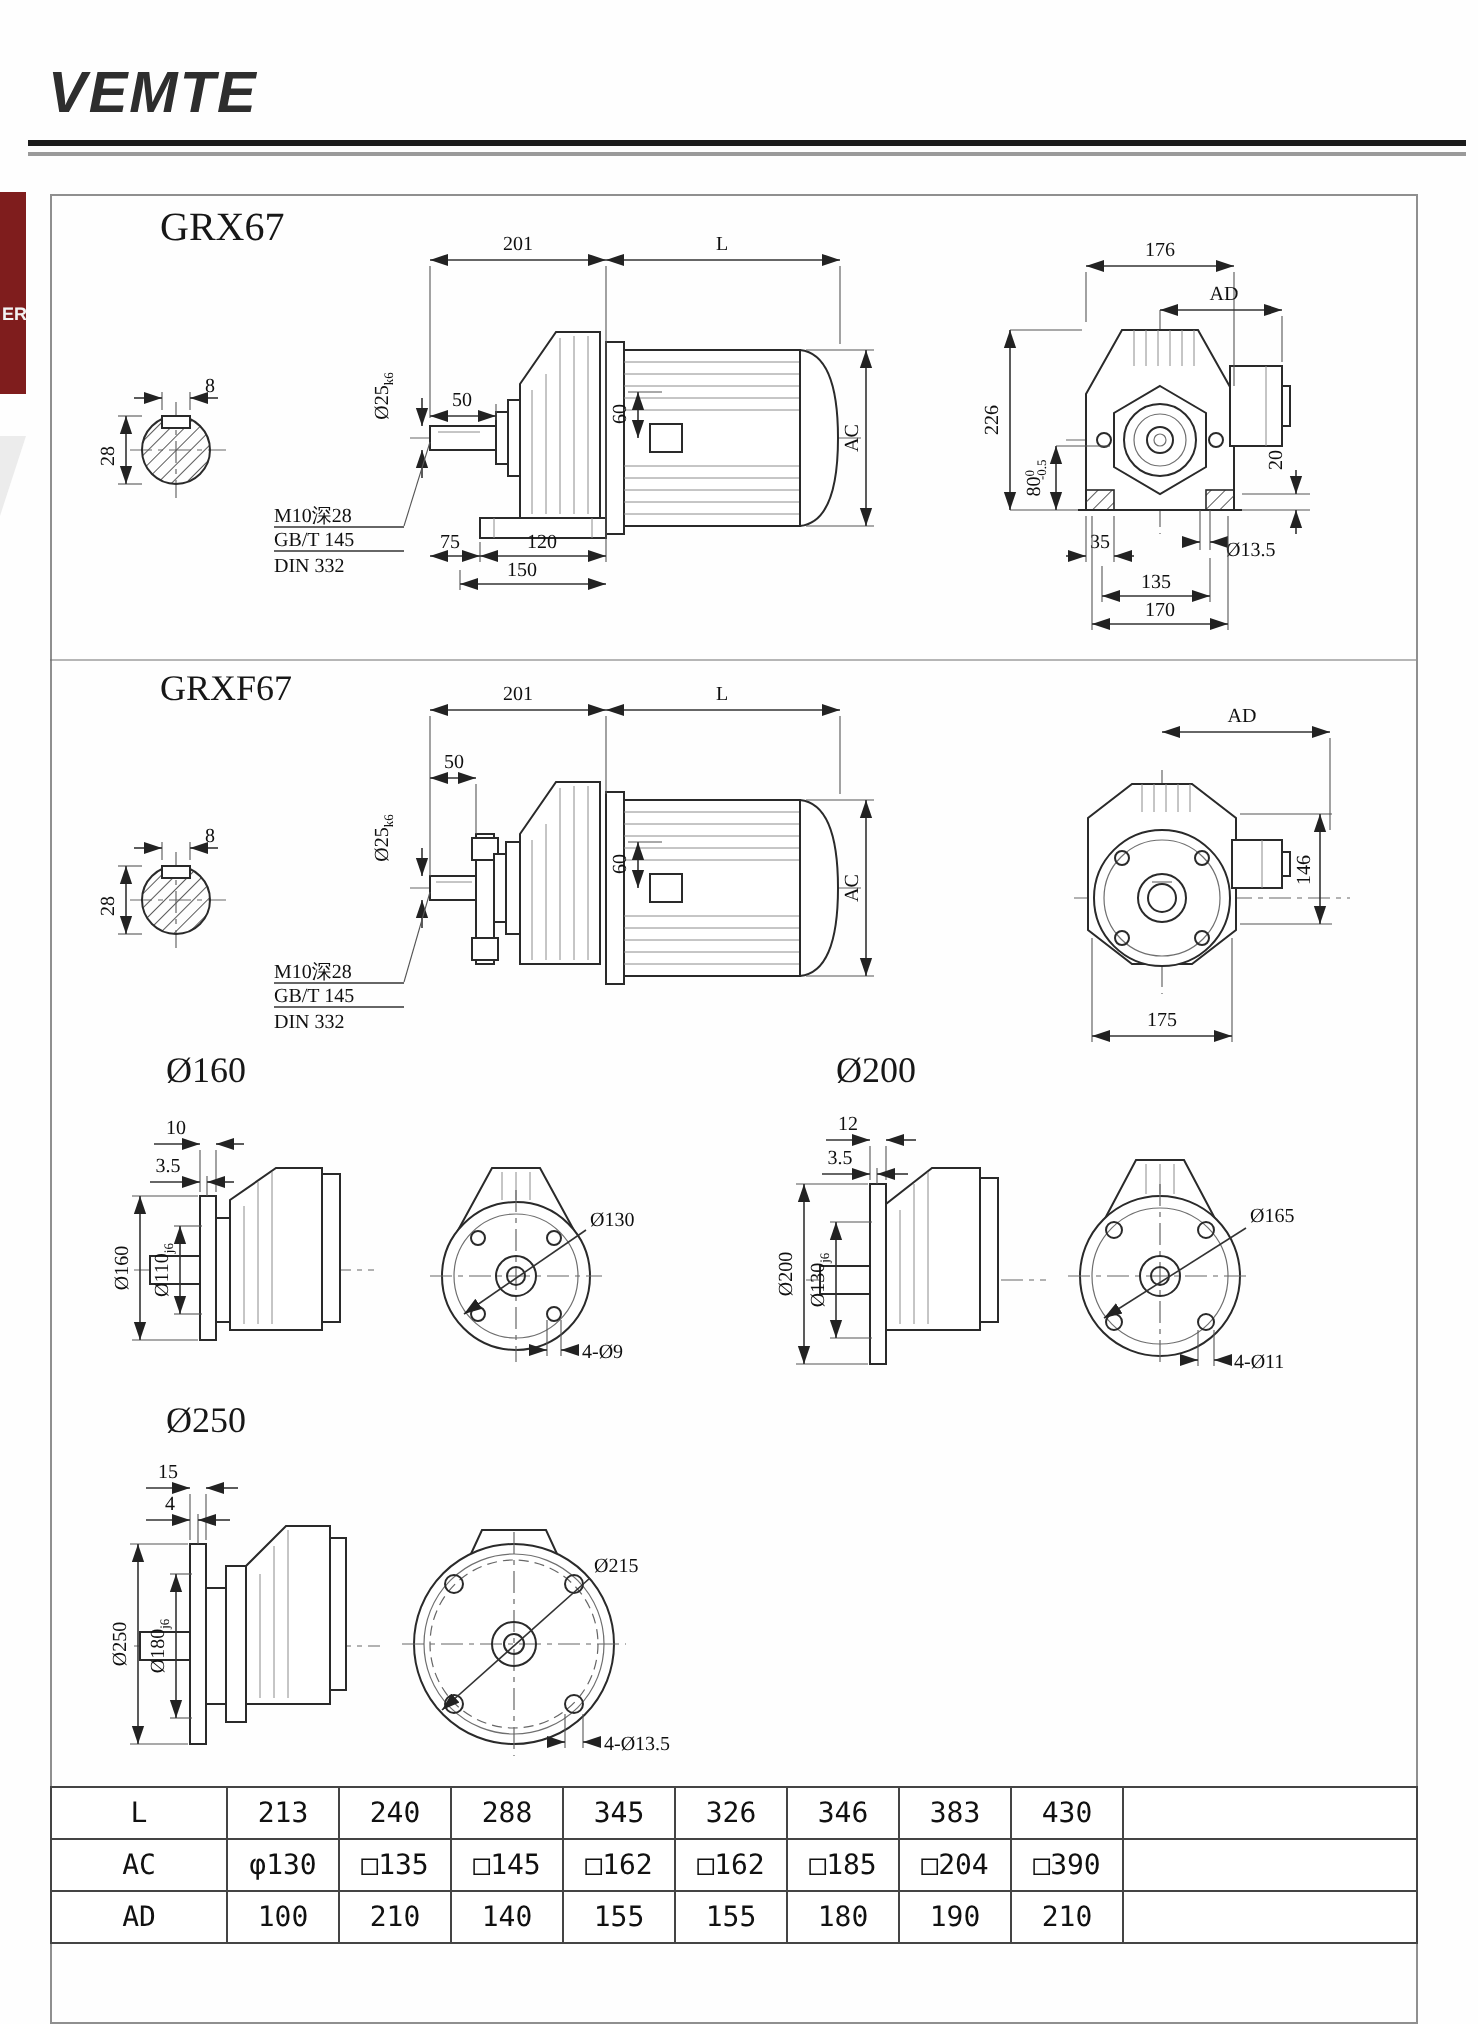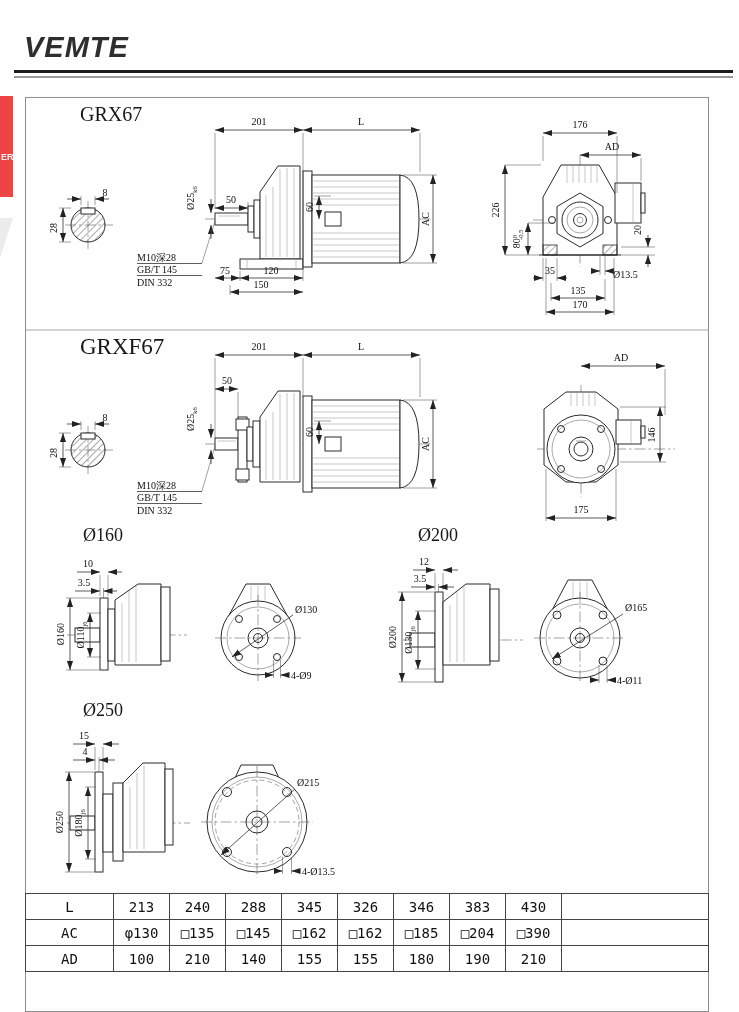--- a/index.html
+++ b/index.html
@@ -5,30 +5,30 @@
   html,body{margin:0;padding:0;background:#ffffff;}
   .page{position:relative;width:739px;height:1012px;background:#fefefe;overflow:hidden;
         font-family:"Liberation Serif", serif;}
   
   .logo{position:absolute;left:24px;top:31px;font-family:"Liberation Sans",sans-serif;
         font-style:italic;font-weight:900;font-size:29px;letter-spacing:1px;color:#2e2e2e;}
   .slogan{position:absolute;left:185px;top:37px;width:200px;text-align:center;
         font-size:12px;font-weight:bold;color:#222;font-family:"Liberation Serif",serif;}
   .rule1{position:absolute;left:14px;top:70px;width:719px;height:3px;background:#1c1c1c;}
   .rule2{position:absolute;left:14px;top:76px;width:719px;height:2px;background:#9a9a9a;}
-  .wm{position:absolute;left:0;top:96px;width:13px;height:101px;background:#ef4444;}
+  .wm{position:absolute;left:0;top:96px;width:13px;height:101px;background:#7f1d1d;}
   .wm span{position:absolute;left:1px;top:56px;font-family:"Liberation Sans",sans-serif;
         font-size:9px;color:#f3f3f3;font-weight:bold;}
   .wm2{position:absolute;left:0;top:218px;width:0;height:0;
         border-left:13px solid #ececec;border-bottom:40px solid transparent;}
   
   .frame{position:absolute;left:25px;top:97px;width:682px;height:913px;border:1px solid #8f8f8f;}
   .stitle{position:absolute;color:#171717;font-family:"Liberation Serif",serif;margin-left:27px;}
   .t-grx67{left:53px;top:103px;font-size:20px;}
-  .t-grxf67{left:53px;top:334px;font-size:23px;}
+  .t-grxf67{left:53px;top:334px;font-size:18px;}
   .t-f160{left:56px;top:525px;font-size:18px;}
   .t-f200{left:391px;top:525px;font-size:18px;}
   .t-f250{left:56px;top:700px;font-size:18px;}
   svg.draw{position:absolute;left:25px;top:97px;}
   .ln{stroke:#2a2a2a;stroke-width:1;fill:none;}
   .lnf{stroke:#2a2a2a;stroke-width:1;fill:#ffffff;}
   .thin{stroke:#6f6f6f;stroke-width:0.6;fill:none;}
   .rib{stroke:#8c8c8c;stroke-width:0.5;fill:none;}
   .dim{stroke:#333;stroke-width:0.8;fill:none;}
   .ext{stroke:#555;stroke-width:0.55;fill:none;}

